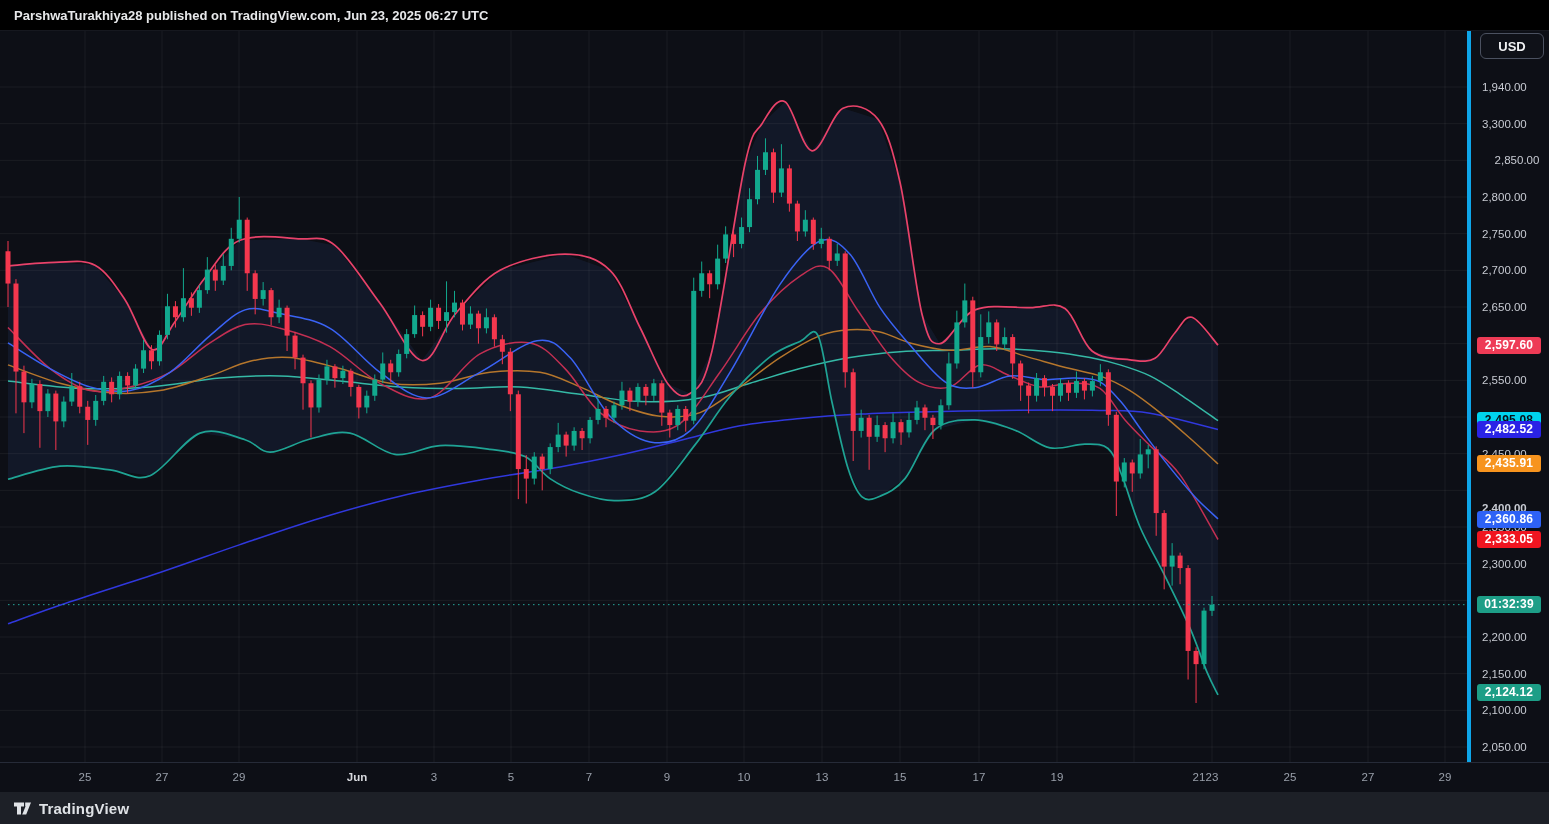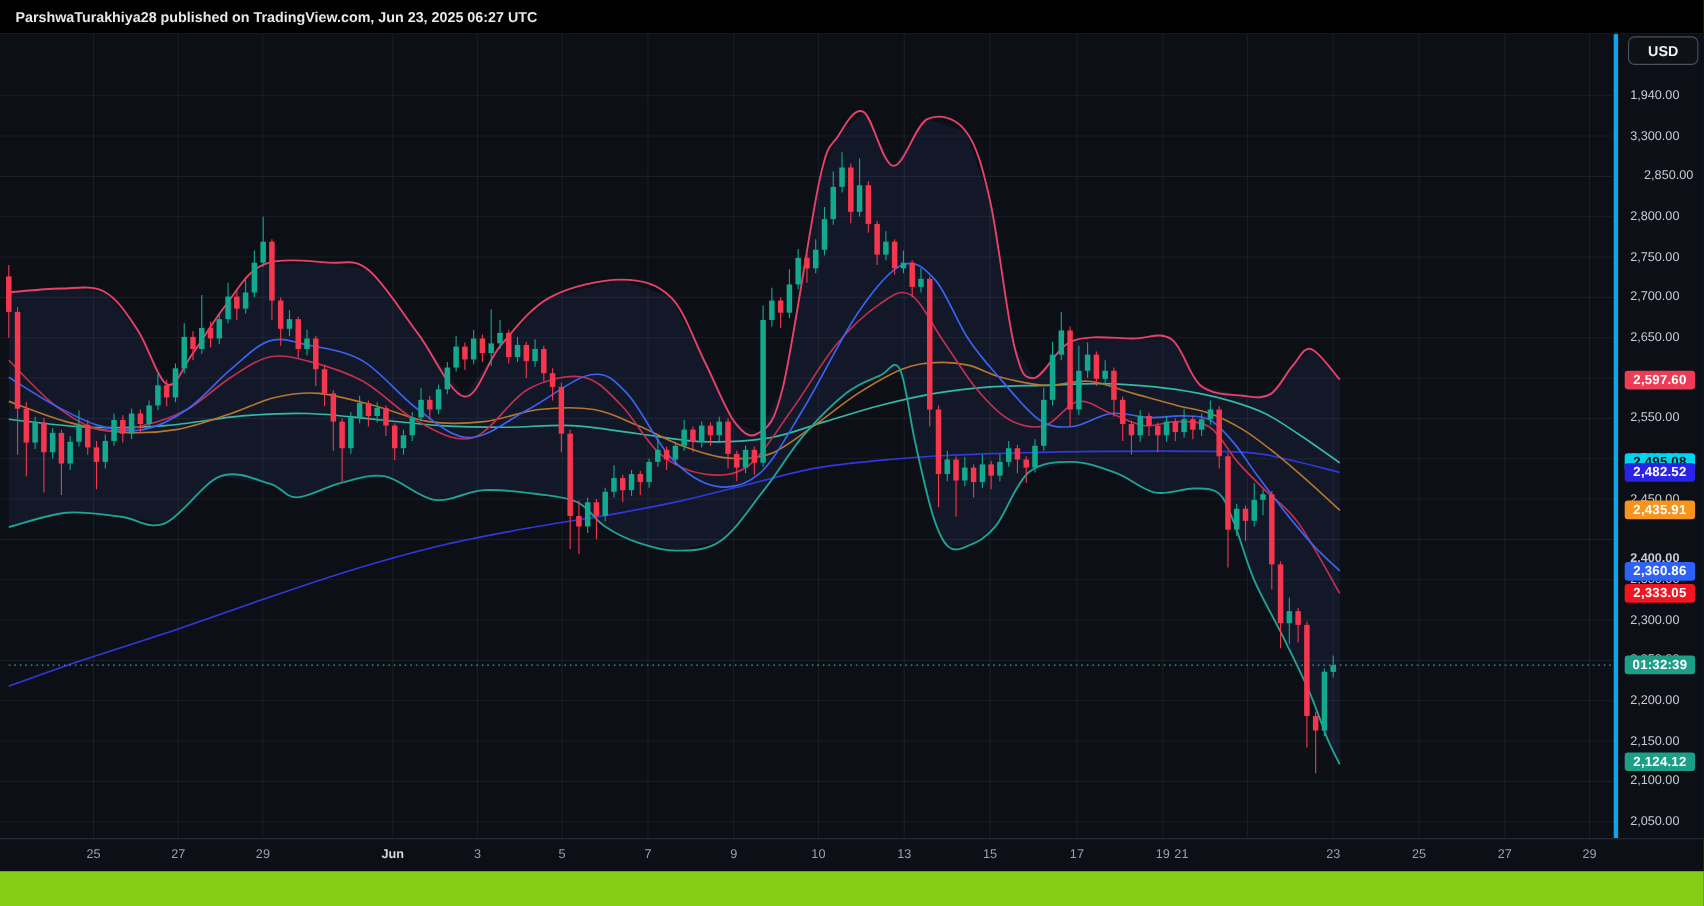--- a/index.html
+++ b/index.html
@@ -470,21 +470,28 @@
       <div class="xtick major" style="left: 357px;">Jun</div>
       <div class="xtick" style="left: 434px;">3</div>
       <div class="xtick" style="left: 511px;">5</div>
       <div class="xtick" style="left: 589px;">7</div>
       <div class="xtick" style="left: 667px;">9</div>
       <div class="xtick" style="left: 744px;">10</div>
       <div class="xtick" style="left: 822px;">13</div>
       <div class="xtick" style="left: 900px;">15</div>
       <div class="xtick" style="left: 979px;">17</div>
       <div class="xtick" style="left: 1057px;">19</div>
-      <div class="xtick" style="left: 1074px;">21</div>
+      <div class="xtick" style="left: 1199px;">21</div>
       <div class="xtick" style="left: 1212px;">23</div>
       <div class="xtick" style="left: 1290px;">25</div>
       <div class="xtick" style="left: 1368px;">27</div>
       <div class="xtick" style="left: 1445px;">29</div>
     </div>
 
+  <div id="bottombar">
+    <svg width="19" height="19" viewBox="0 0 19 19">
+      <path d="M1 3.5 H11 V7.5 H8 V15.5 H4 V7.5 H1 Z" fill="#dfe2e6"></path>
+      <path d="M12.2 3.5 H18 L13.2 15.5 H9.2 L12.6 7.2 H12.2 Z" fill="#dfe2e6"></path>
+    </svg>
+    <span class="word">TradingView</span>
+  </div>
 
 </div>
 
 </body></html>

